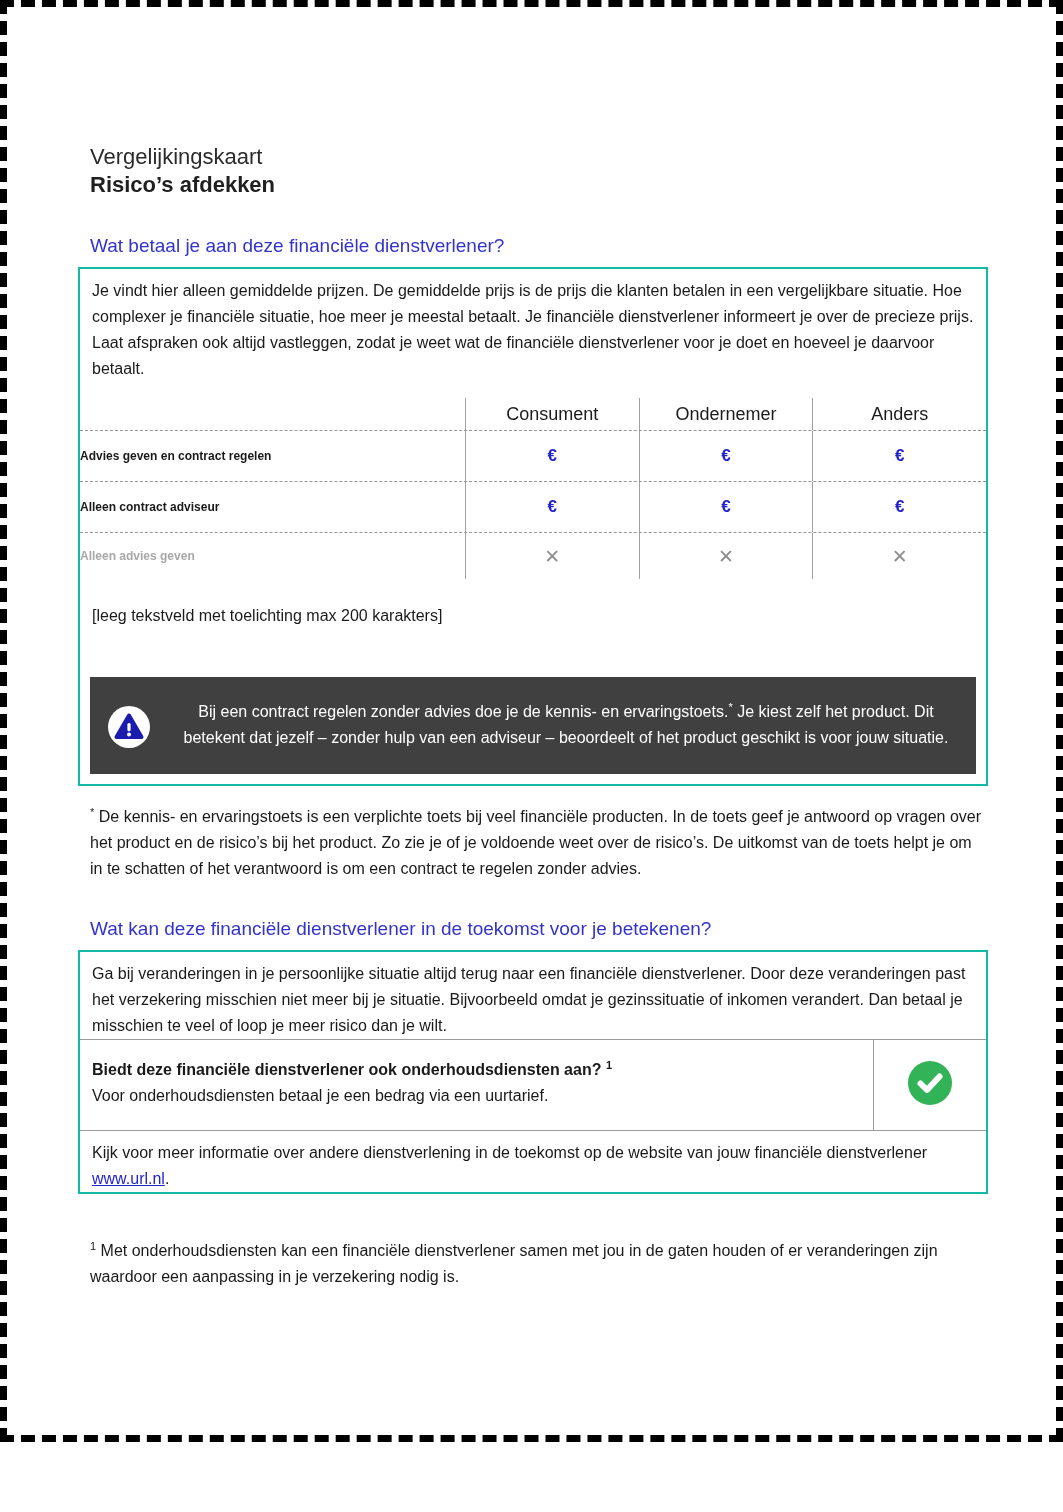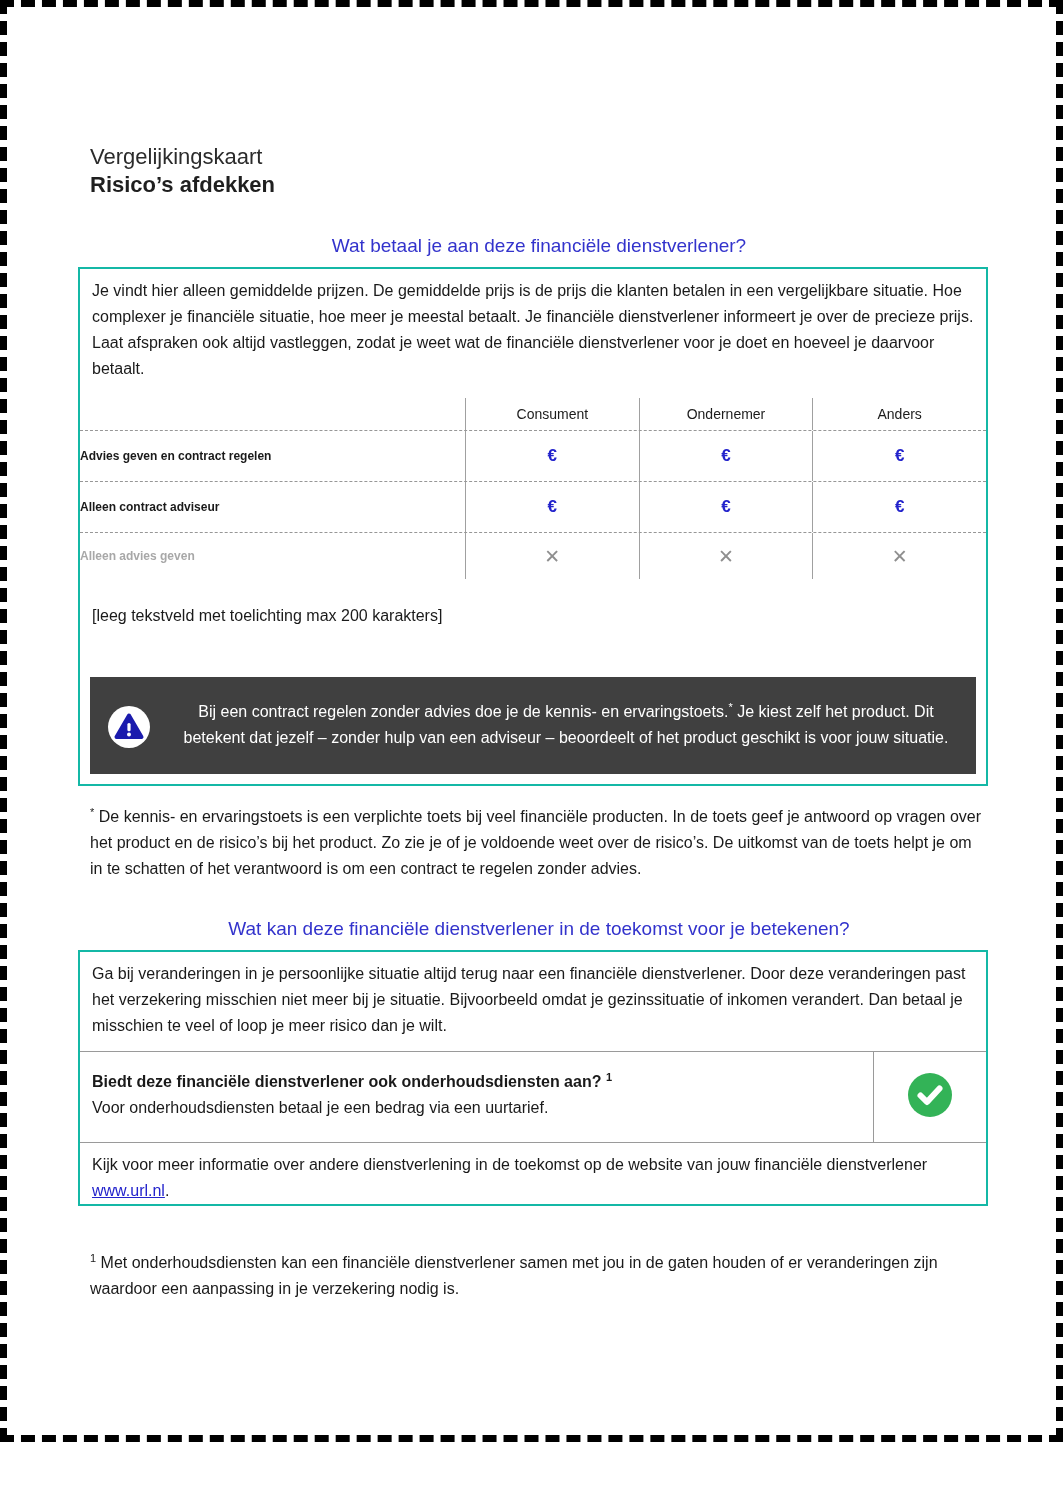--- a/index.html
+++ b/index.html
@@ -15,36 +15,36 @@
     border: 7px dashed #000000;
     background: #ffffff;
     overflow: hidden;
   }
   .content { width: 910px; margin-left: 71px; }
 
   .doc-title { margin: 136px 0 0 12px; font-size: 22px; line-height: 28px; color: #2b2b2b; }
   .doc-title .t1 { font-weight: 400; display: block; }
   .doc-title .t2 { font-weight: 700; display: block; color: #1f1f1f; }
 
-  .section-heading { margin: 36px 0 10px 12px; font-size: 19px; font-weight: 400; color: #3333cc; text-align: center; }
+  .section-heading { margin: 36px 0 10px 12px; font-size: 19px; font-weight: 400; color: #3333cc; }
 
   .panel { border: 2px solid #14b8a6; background: #fff; }
 
   .body-text { font-size: 16px; line-height: 26px; color: #1a1a1a; }
   .panel .body-text { margin: 9px 12px 0 12px; }
 
   
   .ptable { margin-top: 16px; }
   .pt-row { display: grid; grid-template-columns: 385px 1fr 1fr 1fr; }
   .pt-head .pt-cell { height: 32px; }
   .pt-body .pt-cell { height: 50px; }
   .pt-last .pt-cell { height: 46px; }
   .pt-cell { display: flex; align-items: center; }
   .pt-label { font-weight: 700; font-size: 12px; }
-  .pt-val { justify-content: center; border-left: 1px solid #a0a0a0; font-size: 14px; }
+  .pt-val { justify-content: center; border-left: 1px solid #a0a0a0; font-size: 18px; }
   .pt-head .pt-val { border-left: 1px solid #a0a0a0; font-weight: 400; color: #1c1c1c; }
   .pt-sep { border-top: 1px dashed #979797; height: 0; }
   .euro { color: #2424cc; font-weight: 700; font-size: 17px; }
   .muted-label { color: #a8a8a8; }
   .xmark { color: #8f8f8f; font-size: 19px; font-weight: 400; }
 
   .placeholder-note { margin: 24px 12px 0 12px; font-size: 16px; line-height: 26px; }
 
   
   .alert {
@@ -57,21 +57,21 @@
     padding: 10px 12px 12px 0;
     text-align: center;
   }
   .alert-icon-cell { width: 78px; flex: 0 0 78px; display: flex; justify-content: center; align-items: flex-start; padding-top: 4px; }
   .alert-text { font-size: 16px; line-height: 26px; flex: 1; }
   sup { font-size: 11px; line-height: 0; }
 
   .footnote { margin: 18px 0 0 12px; font-size: 16px; line-height: 26px; }
 
   
-  .q-row { display: flex; border-top: 1px solid #9a9a9a; border-bottom: 1px solid #9a9a9a; margin-top: 12px; min-height: 92px; }
+  .q-row { display: flex; border-top: 1px solid #9a9a9a; border-bottom: 1px solid #9a9a9a; margin-top: 0; min-height: 92px; }
   .q-text { flex: 1; padding: 17px 12px 14px 12px; }
   .q-question { font-weight: 700; font-size: 16px; line-height: 26px; }
   .q-sub { font-size: 16px; line-height: 26px; }
   .q-icon-cell { width: 113px; flex: 0 0 113px; border-left: 1px solid #9a9a9a; display: flex; align-items: center; justify-content: center; }
 
   .closing { margin: 16px 12px 16px 12px; }
   a.doc-link { color: #2323cc; text-decoration: underline; }
 
   .footnote-2 { margin-top: 44px; }
 </style>

